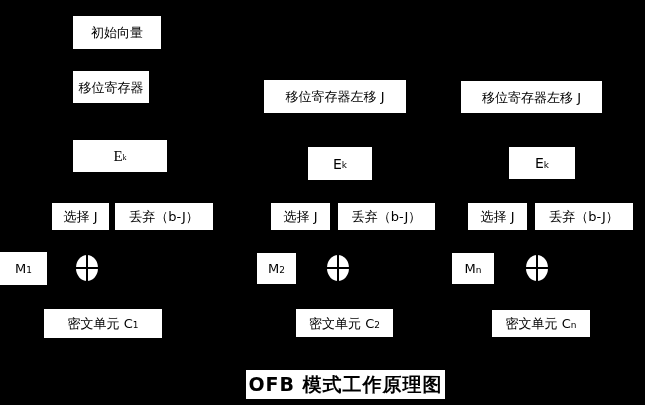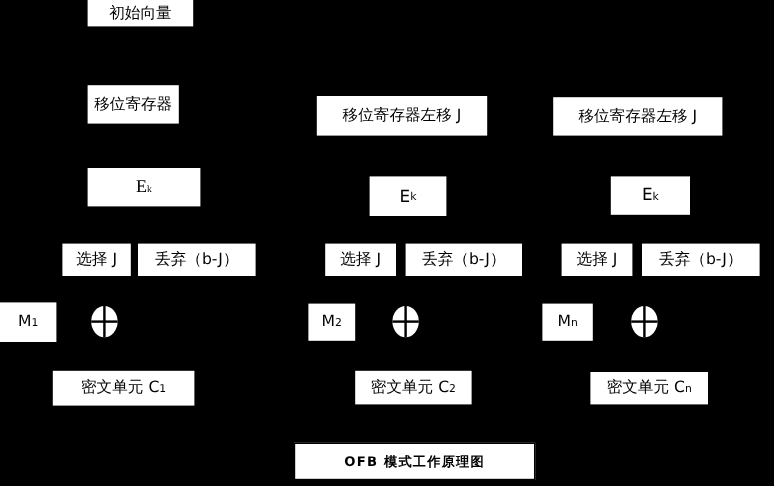--- a/index.html
+++ b/index.html
@@ -9,33 +9,33 @@
   }
   .box{
     position:absolute;background:#ffffff;color:#000000;
     display:flex;align-items:center;justify-content:center;
     font-size:13px;white-space:nowrap;line-height:1;
   }
   .box sub{font-size:9px;line-height:1;transform:translateY(2px);}
   .ebox{font-size:14px;}
   .serif{font-family:"Liberation Serif","DejaVu Serif",serif;font-size:15px;}
   .serif sub{font-size:8px;}
-  .title-box{font-weight:bold;font-size:11px;border:1px solid #000000;letter-spacing:1px;}
+  .title-box{font-weight:bold;font-size:19px;border:1px solid #000000;letter-spacing:1px;}
   .xor{
     position:absolute;width:22px;height:26px;background:#ffffff;border-radius:50%;
   }
   .xor .xh{position:absolute;left:0;right:0;top:50%;margin-top:-1px;height:2px;background:#000000;}
   .xor .xv{position:absolute;top:0;bottom:0;left:50%;margin-left:-1px;width:2px;background:#000000;}
 </style>
 </head>
 <body>
 
 <div class="canvas">
 
-  <div class="box" style="left:73px;top:0;width:88px;height:22px">
+  <div class="box" style="left:73px;top:16px;width:88px;height:33px">
     <span>初始向量</span>
   </div>
 
   <div class="box" style="left:73px;top:71px;width:76px;height:32px">
     <span>移位寄存器</span>
   </div>
 
   <div class="box serif" style="left:73px;top:140px;width:94px;height:32px">
     <span>E</span>
       <sub>k</sub>

